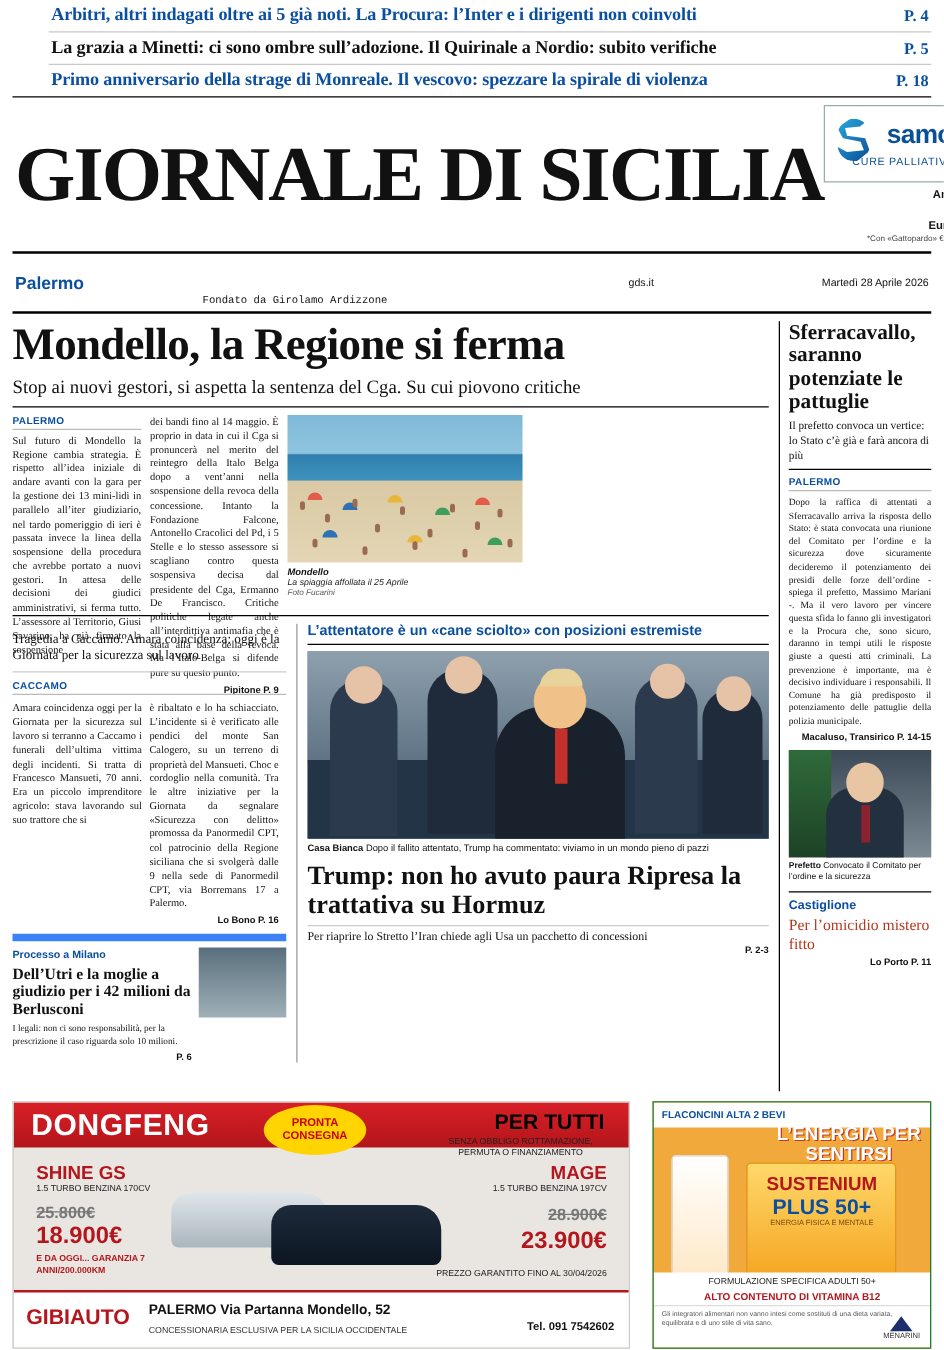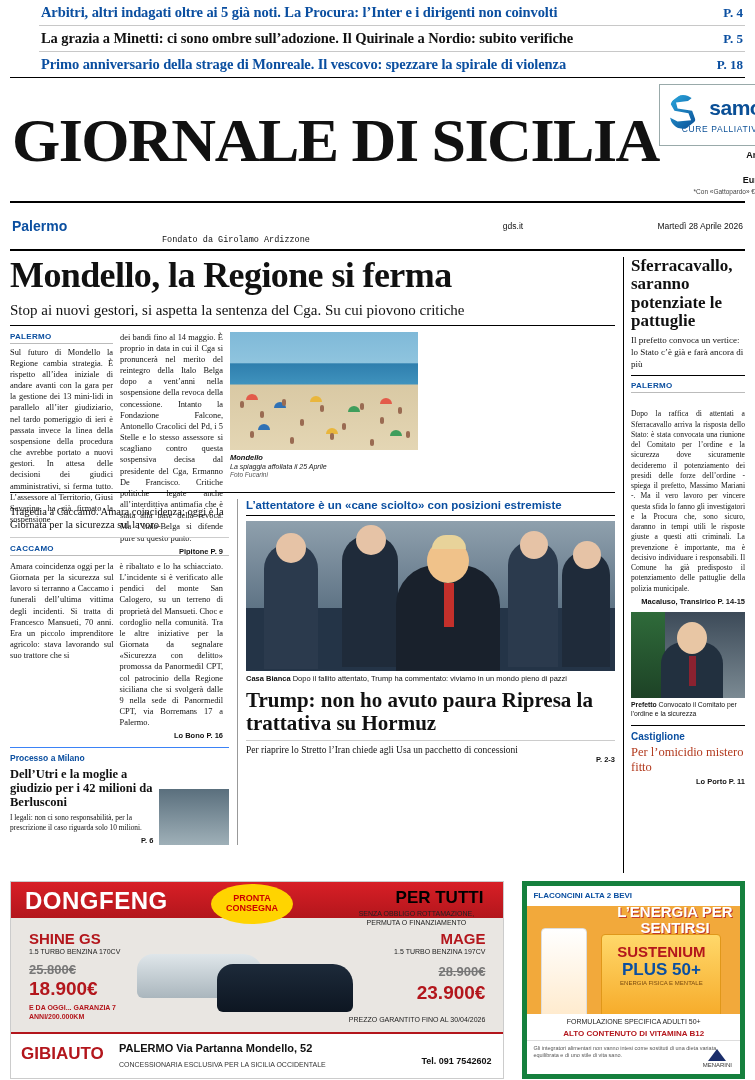--- a/index.html
+++ b/index.html
@@ -105,28 +105,28 @@
   .two-col .c { width:50%; padding-right:6px; }
 
   .sub-h { font-family:"Liberation Sans", sans-serif; font-weight:bold; font-size:11.5px; color:#0b4fa0; border-bottom:1px solid #000; padding-bottom:4px; }
   .photo-trump { width:100%; height:150px; margin-top:5px; background:linear-gradient(#6d7f8e,#3d5263); position:relative; overflow:hidden; }
   .tr-cap { font-family:"Liberation Sans", sans-serif; font-size:7.5px; margin-top:3px; }
   .tr-cap b { font-weight:bold; }
   .h2b { font-size:21px; font-weight:bold; line-height:1.1; margin-top:6px; }
   .tr-sub { font-size:9.5px; margin-top:5px; border-top:1px solid #ccc; padding-top:4px; }
   .tr-page { font-family:"Liberation Sans", sans-serif; font-size:7.5px; font-weight:bold; text-align:right; }
 
-  .proc-box { display:flex; margin-top:7px; border-top:1px solid #3b82f6; padding-top:5px;align-items:flex-end; }
+  .proc-box { display:flex; margin-top:7px; border-top:6px solid #3b82f6; padding-top:5px; }
   .proc-left { width:150px; padding-right:6px; }
   .proc-photo { width:70px; height:56px; background:linear-gradient(#5a6f7d,#9fb0b8); }
 
   
   .side-title { font-size:17px; font-weight:bold; line-height:1.08; }
   .side-sub { font-size:9px; line-height:1.3; margin-top:5px; padding-bottom:5px; border-bottom:1px solid #000; }
-  .side-body { font-size:7.6px; line-height:1.35; text-align:justify; margin-top:16px; }
+  .side-body { font-size:7.6px; line-height:1.35; text-align:justify; margin-top:4px; }
   .side-photo { width:100%; height:86px; margin-top:6px; background:linear-gradient(#3c4a58,#7b8a93); position:relative; overflow:hidden;}
   .side-cap { font-family:"Liberation Sans", sans-serif; font-size:6.8px; line-height:1.3; margin-top:3px;}
   .side-kicker { font-family:"Liberation Sans", sans-serif; font-weight:bold; font-size:10px; color:#0b4fa0; margin-top:7px; border-top:1px solid #000; padding-top:5px;}
   .side-h { font-size:12.5px; line-height:1.15; margin-top:3px; color:#b23a1e; }
 
   
   .ads { display:flex; margin-top:8px; height:198px; }
   .ad-car { width:500px; background:#e9e6e2; position:relative; overflow:hidden; border:1px solid #ccc;}
   .ad-red { position:absolute; left:0; top:0; width:100%; height:36px; background:linear-gradient(#d81f26,#b3161c); }
   .ad-brand { font-family:"Liberation Sans", sans-serif; color:#fff; font-weight:bold; font-size:24px; position:absolute; left:14px; top:5px; letter-spacing:0.5px;}
@@ -136,21 +136,21 @@
   .ad-oldprice { position:absolute; font-family:"Liberation Sans", sans-serif; font-weight:bold; font-size:13px; color:#777; text-decoration:line-through;}
   .ad-newprice { position:absolute; font-family:"Liberation Sans", sans-serif; font-weight:bold; font-size:19px; color:#b3161c;}
   .ad-small { position:absolute; font-family:"Liberation Sans", sans-serif; font-size:7px; color:#222; line-height:1.25;}
   .car { position:absolute; border-radius:16px 20px 6px 6px; }
   .ad-footer { position:absolute; left:0; bottom:0; width:100%; height:46px; background:#fff; border-top:2px solid #b3161c;}
   .gibi { font-family:"Liberation Sans", sans-serif; font-weight:bold; font-size:17px; color:#b3161c; position:absolute; left:10px; bottom:14px;}
   .gibi-txt { font-family:"Liberation Sans", sans-serif; font-size:11px; position:absolute; left:108px; bottom:24px; font-weight:bold;}
   .gibi-sub { font-family:"Liberation Sans", sans-serif; font-size:7px; position:absolute; left:108px; bottom:10px; color:#333;}
   .gibi-tel { font-family:"Liberation Sans", sans-serif; font-size:9px; position:absolute; right:12px; bottom:12px; font-weight:bold;}
 
-  .ad-pharma { width:225px; margin-left:18px; background:#f2a93b; position:relative; overflow:hidden; border:5px solid #15803d;}
+  .ad-pharma { width:225px; margin-left:18px; background:#f2a93b; position:relative; overflow:hidden; border:1px solid #15803d;}
   .ph-top { position:absolute; left:0; top:0; width:100%; height:20px; background:#fff; }
   .ph-top span { font-family:"Liberation Sans", sans-serif; font-size:8px; color:#0b4fa0; font-weight:bold; position:absolute; left:6px; top:5px;}
   .ph-energy { position:absolute; right:6px; top:18px; width:118px; text-align:center; font-family:"Liberation Sans", sans-serif; font-weight:bold; color:#fff; font-size:15px; line-height:1.05; text-shadow:1px 1px 0 #c0392b;}
   .ph-pack { position:absolute; left:14px; top:42px; width:46px; height:96px; background:linear-gradient(#fff,#ffe9c9); border:1px solid #ddd; border-radius:4px;}
   .ph-box { position:absolute; left:74px; top:48px; width:120px; height:92px; background:linear-gradient(#ffd86a,#f5a623); border-radius:4px; border:1px solid #e0971a;}
   .ph-name { font-family:"Liberation Sans", sans-serif; font-weight:bold; font-size:15px; color:#b3161c; text-align:center; margin-top:8px;}
   .ph-plus { font-family:"Liberation Sans", sans-serif; font-weight:bold; font-size:17px; color:#0b4fa0; text-align:center;}
   .ph-strip { position:absolute; left:0; bottom:34px; width:100%; height:26px; background:#fff; }
   .ph-strip div { font-family:"Liberation Sans", sans-serif; font-size:7px; color:#222; text-align:center; line-height:1.3; padding-top:3px;}
   .ph-strip .b { font-weight:bold; color:#b3161c; font-size:8px;}

